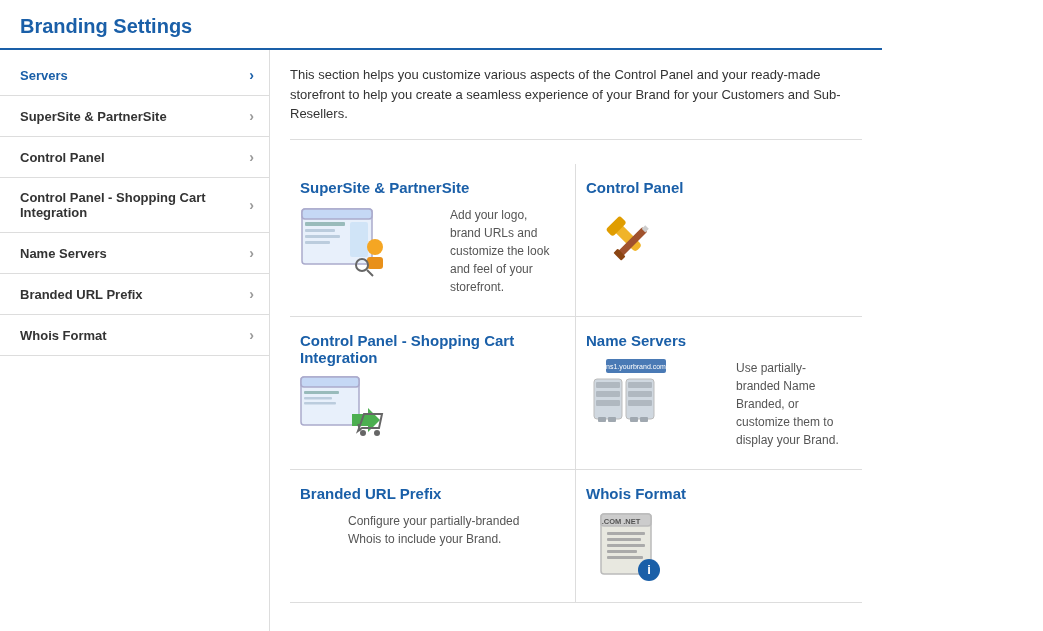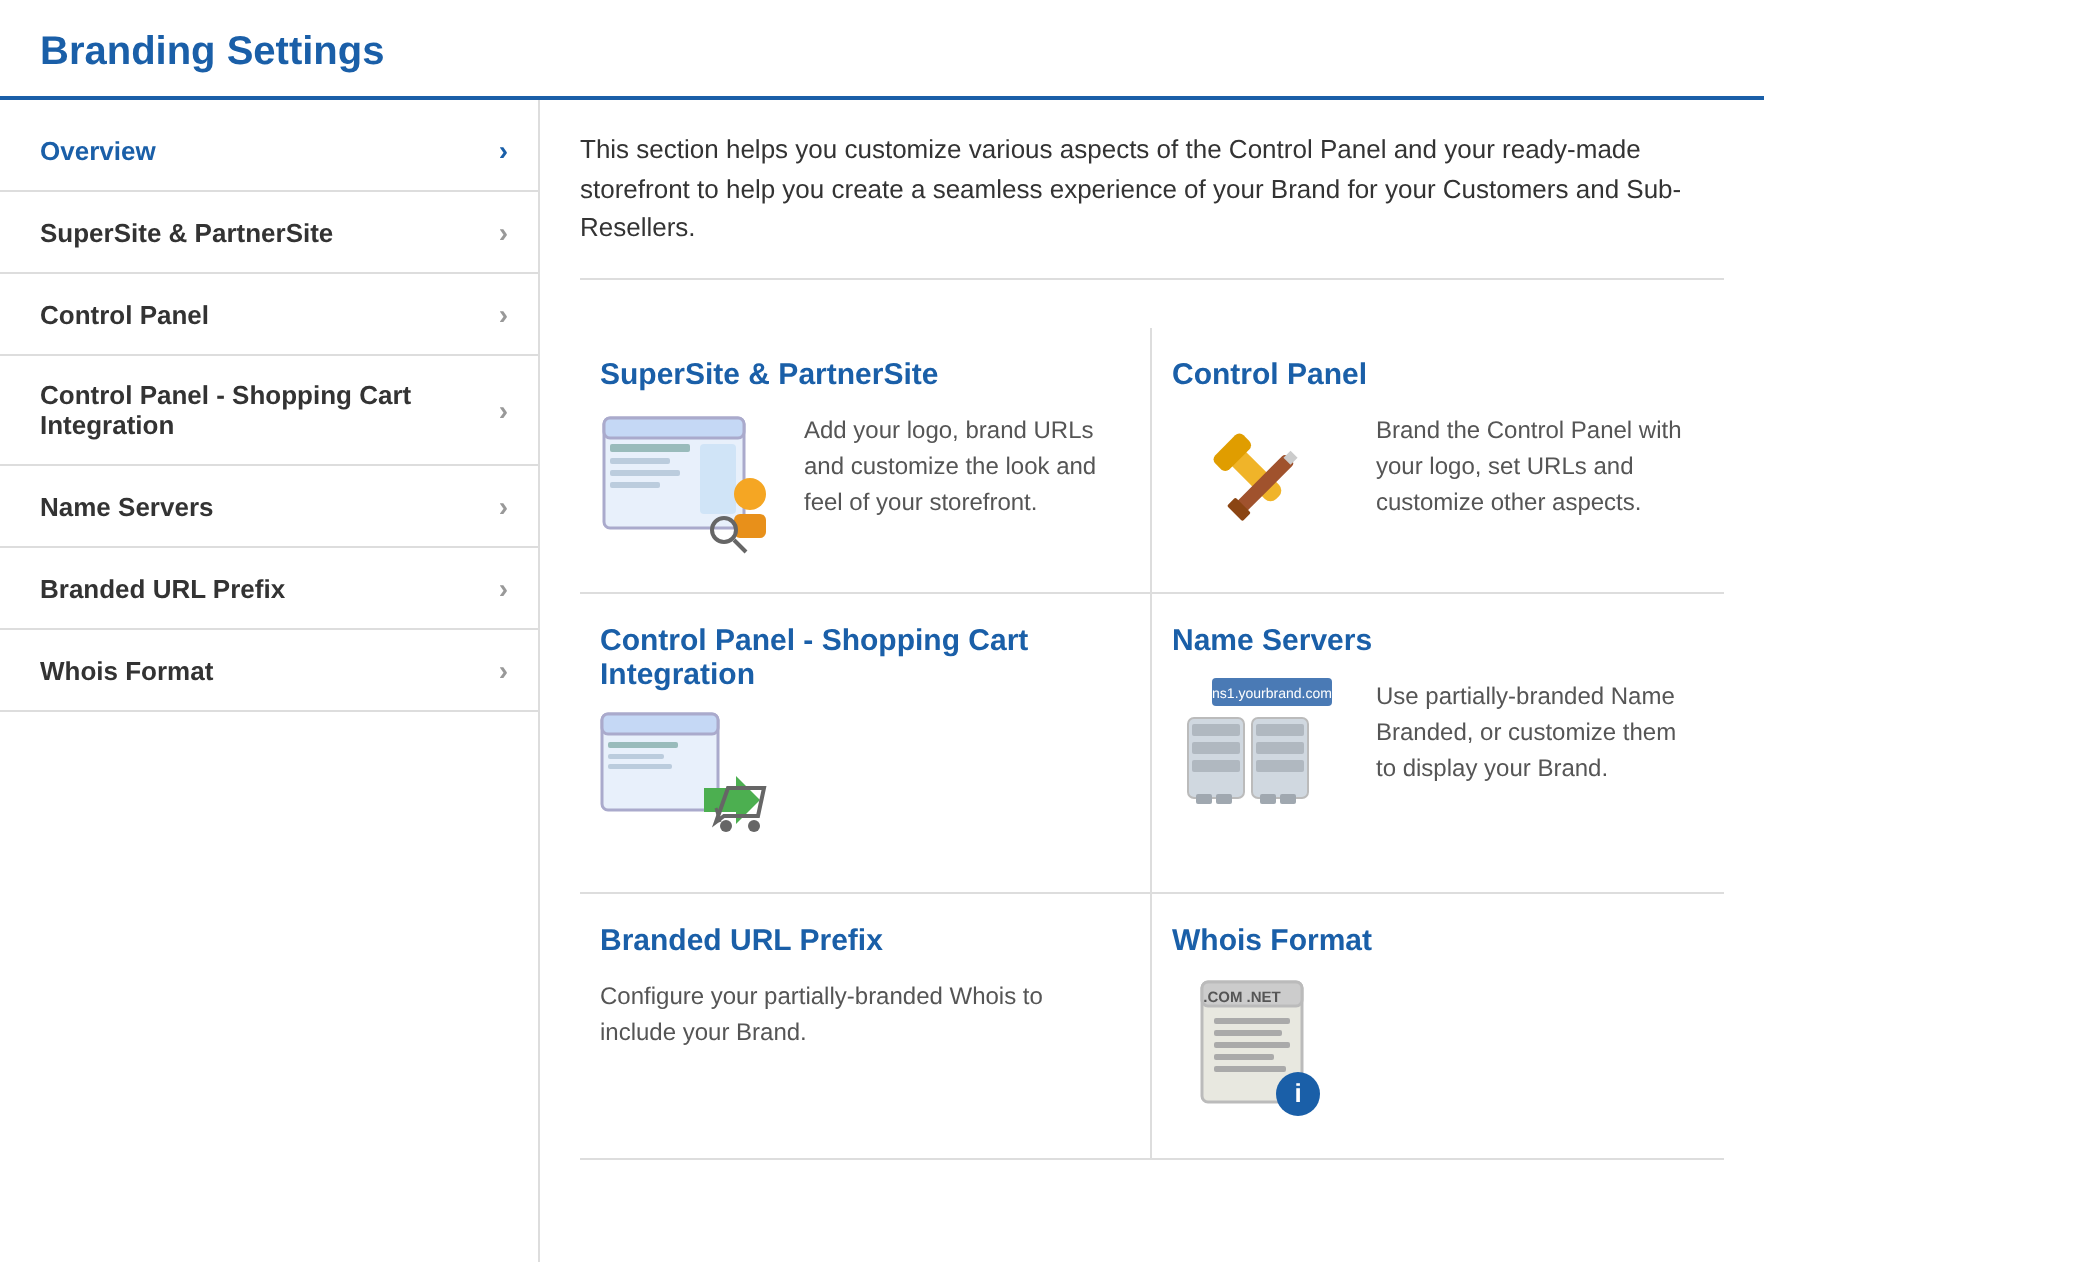--- a/index.html
+++ b/index.html
@@ -15,35 +15,35 @@
     .sidebar-item.active .chevron { color: #1a5fa8; }
     
     .main-content { flex: 1; padding: 15px 20px; }
     .intro-text { color: #333; font-size: 13px; line-height: 1.5; margin-bottom: 24px; border-bottom: 1px solid #ddd; padding-bottom: 15px; }
     .cards-grid { display: grid; grid-template-columns: 1fr 1fr; gap: 0; }
     .card { padding: 15px 20px 20px 10px; border-bottom: 1px solid #ddd; border-right: 1px solid #ddd; }
     .card:nth-child(2n) { border-right: none; }
     .card-title { color: #1a5fa8; font-size: 15px; font-weight: bold; margin-bottom: 10px; }
     .card-body { display: flex; align-items: flex-start; gap: 12px; }
     .card-icon { width: 90px; min-width: 90px; height: 70px; display: flex; align-items: center; justify-content: center; }
-    .card-text { color: #555; font-size: 12px; line-height: 1.5; }
+    .card-text { color: #555; font-size: 12px; line-height: 1.5; margin-left: 48px; }
     
     svg { overflow: visible; }
   </style>
 </head>
 <body>
 
 <div class="page-container">
   <div class="page-title">Branding Settings</div>
   <div class="content-area">
 
     <div class="sidebar">
 
     <div class="sidebar-item active">
-          <span>Overview</span>
+          <span>Servers</span>
           <span class="chevron">›</span>
         </div>
         <div class="sidebar-item">
           <span>SuperSite &amp; PartnerSite</span>
           <span class="chevron">›</span>
         </div>
         <div class="sidebar-item">
           <span>Control Panel</span>
           <span class="chevron">›</span>
         </div>
@@ -103,21 +103,20 @@
       <rect x="30" y="8" width="20" height="10" rx="3" fill="#e09d00"></rect>
     </g>
 
     <g transform="rotate(45 38 36)">
       <rect x="36" y="15" width="7" height="38" rx="2" fill="#a0522d"></rect>
       <rect x="34" y="48" width="11" height="6" rx="1" fill="#8b4513"></rect>
       <rect x="37" y="12" width="5" height="5" fill="#ccc"></rect>
     </g>
   </svg>
       </div>
-      <div class="card-text">Brand the Control Panel with your logo, set URLs and customize other aspects.</div>
     </div>
   </div>
           <div class="card">
     <div class="card-title">Control Panel - Shopping Cart Integration</div>
     <div class="card-body">
       <div class="card-icon">
         <svg width="90" height="70" viewBox="0 0 90 70">
     <rect x="1" y="1" width="58" height="48" rx="3" fill="#e8f0fb" stroke="#aac" stroke-width="1.5"></rect>
     <rect x="1" y="1" width="58" height="10" rx="3" fill="#c5d8f5" stroke="#aac" stroke-width="1.5"></rect>
     <rect x="4" y="15" width="35" height="3" rx="1" fill="#9bb"></rect>

